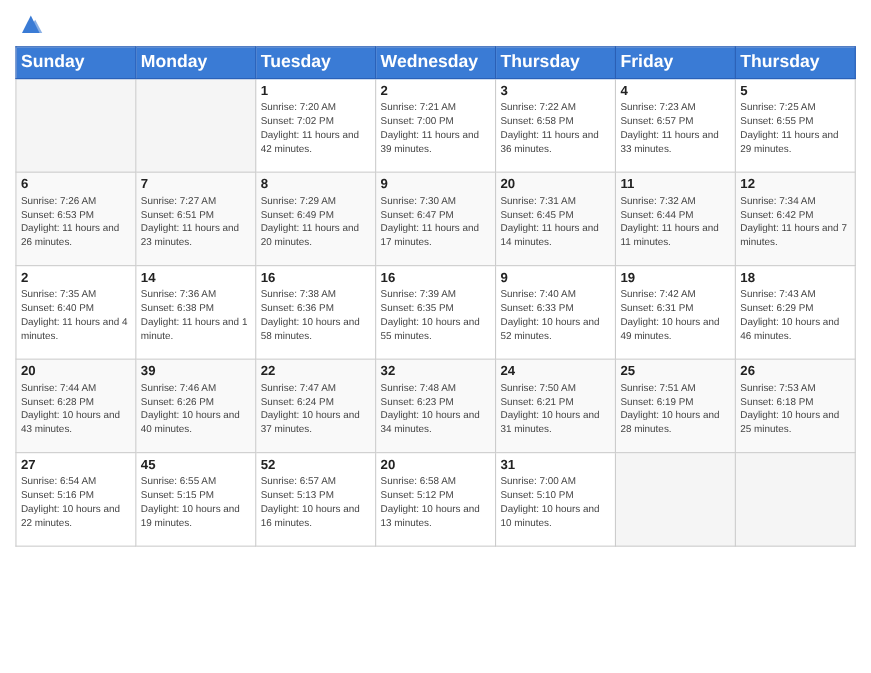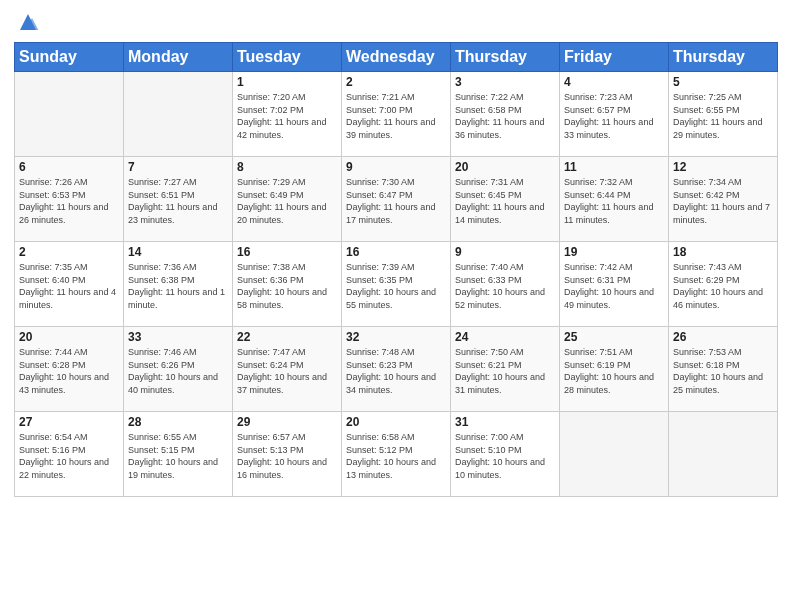--- a/index.html
+++ b/index.html
@@ -204,21 +204,21 @@
             <span class="day-num">18</span>
             <div class="day-info">Sunrise: 7:43 AM<br>Sunset: 6:29 PM<br>Daylight: 10 hours and 46 minutes.</div>
           </td>
         </tr>
         <tr>
           <td>
             <span class="day-num">20</span>
             <div class="day-info">Sunrise: 7:44 AM<br>Sunset: 6:28 PM<br>Daylight: 10 hours and 43 minutes.</div>
           </td>
           <td>
-            <span class="day-num">33</span>
+            <span class="day-num">39</span>
             <div class="day-info">Sunrise: 7:46 AM<br>Sunset: 6:26 PM<br>Daylight: 10 hours and 40 minutes.</div>
           </td>
           <td>
             <span class="day-num">22</span>
             <div class="day-info">Sunrise: 7:47 AM<br>Sunset: 6:24 PM<br>Daylight: 10 hours and 37 minutes.</div>
           </td>
           <td>
             <span class="day-num">32</span>
             <div class="day-info">Sunrise: 7:48 AM<br>Sunset: 6:23 PM<br>Daylight: 10 hours and 34 minutes.</div>
           </td>
@@ -234,25 +234,25 @@
             <span class="day-num">26</span>
             <div class="day-info">Sunrise: 7:53 AM<br>Sunset: 6:18 PM<br>Daylight: 10 hours and 25 minutes.</div>
           </td>
         </tr>
         <tr>
           <td>
             <span class="day-num">27</span>
             <div class="day-info">Sunrise: 6:54 AM<br>Sunset: 5:16 PM<br>Daylight: 10 hours and 22 minutes.</div>
           </td>
           <td>
-            <span class="day-num">28</span>
+            <span class="day-num">45</span>
             <div class="day-info">Sunrise: 6:55 AM<br>Sunset: 5:15 PM<br>Daylight: 10 hours and 19 minutes.</div>
           </td>
           <td>
-            <span class="day-num">29</span>
+            <span class="day-num">52</span>
             <div class="day-info">Sunrise: 6:57 AM<br>Sunset: 5:13 PM<br>Daylight: 10 hours and 16 minutes.</div>
           </td>
           <td>
             <span class="day-num">20</span>
             <div class="day-info">Sunrise: 6:58 AM<br>Sunset: 5:12 PM<br>Daylight: 10 hours and 13 minutes.</div>
           </td>
           <td>
             <span class="day-num">31</span>
             <div class="day-info">Sunrise: 7:00 AM<br>Sunset: 5:10 PM<br>Daylight: 10 hours and 10 minutes.</div>
           </td>

